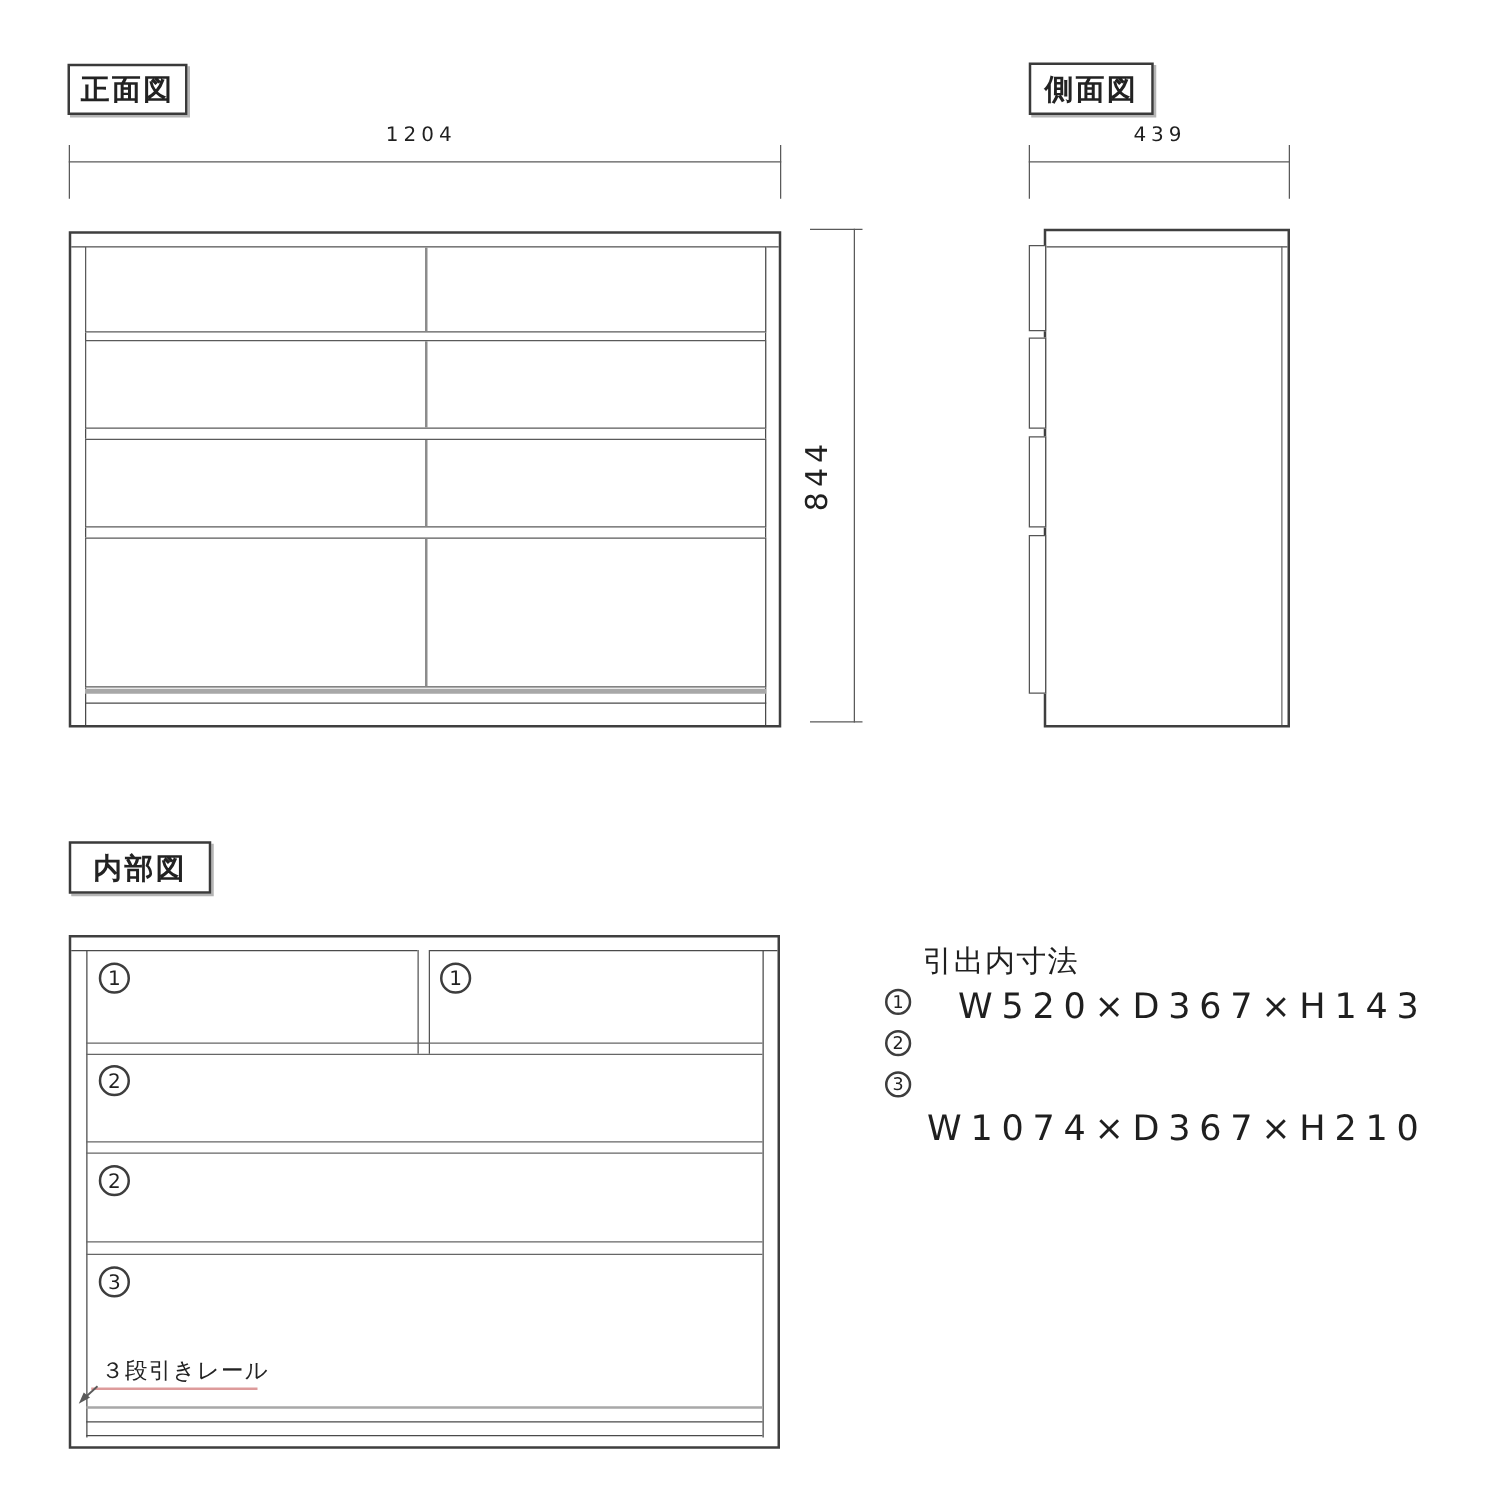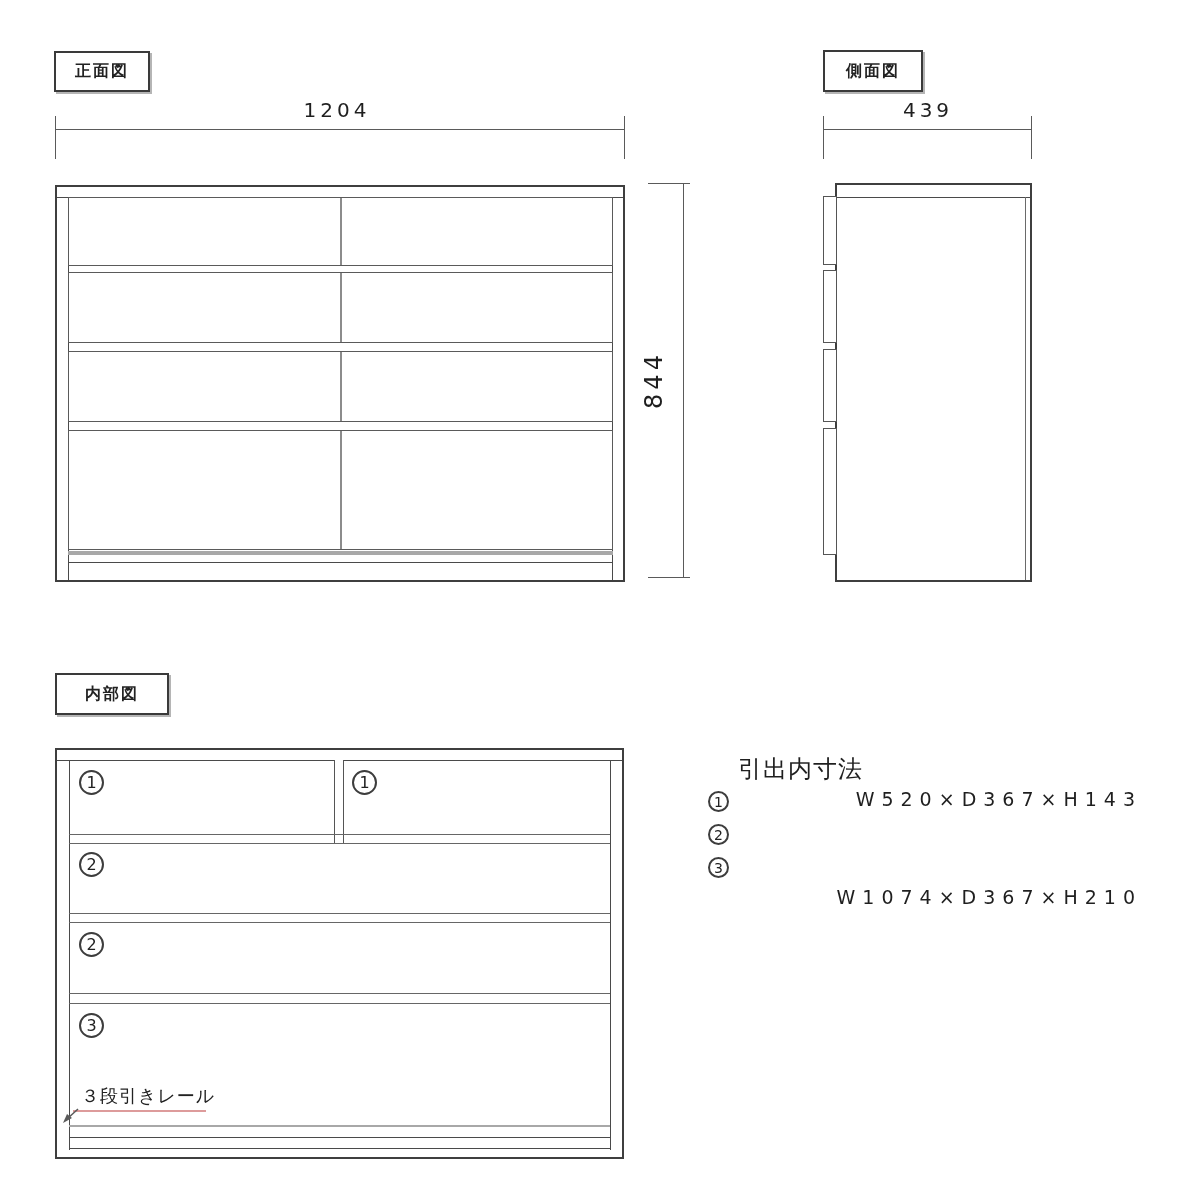--- a/index.html
+++ b/index.html
@@ -12,26 +12,26 @@
   .abs{position:absolute;}
   .hline{position:absolute;height:1px;background:#4a4a4a;}
   .vline{position:absolute;width:1px;background:#4a4a4a;}
 
   
   .view-label{
     position:absolute;box-sizing:border-box;
     border:2px solid #3a3a3a;background:#fff;
     box-shadow:2px 2px 0 #b5b5b5;
     display:flex;align-items:center;justify-content:center;
-    font-size:16px;font-weight:600;letter-spacing:2px;color:#222;
+    font-size:23px;font-weight:600;letter-spacing:2px;color:#222;
   }
 
   
   .dim-text{
-    position:absolute;font-size:20px;letter-spacing:4px;color:#1f1f1f;
+    position:absolute;font-size:16px;letter-spacing:4px;color:#1f1f1f;
     text-align:center;white-space:nowrap;
   }
   .dim-line-h{position:absolute;height:1px;background:#5a5a5a;}
   .dim-tick-v{position:absolute;width:1px;background:#5a5a5a;}
   .dim-tick-h{position:absolute;height:1px;background:#5a5a5a;}
   .dim-vert-wrap{
     position:absolute;display:flex;align-items:center;justify-content:center;
   }
   .dim-vert-wrap span{
     transform:rotate(-90deg);white-space:nowrap;
@@ -72,21 +72,21 @@
   .dim-list-title{
     position:absolute;font-size:24px;letter-spacing:1px;color:#1f1f1f;white-space:nowrap;
   }
   .dim-list-circle{
     position:absolute;box-sizing:border-box;width:21px;height:21px;border-radius:50%;
     border:2px solid #3d3d3d;display:flex;align-items:center;justify-content:center;
     font-size:14px;color:#222;background:#fff;
   }
   .dim-list-text{
     position:absolute;width:402px;text-align:right;white-space:nowrap;
-    font-size:19px;letter-spacing:7px;color:#1f1f1f;
+    font-size:28px;letter-spacing:7px;color:#1f1f1f;
   }
 </style>
 </head>
 <body>
 
 <div class="canvas">
 
   <div class="view-label" style="left:54px;top:51px;width:96px;height:41px;">
     <span>正面図</span>
   </div>

